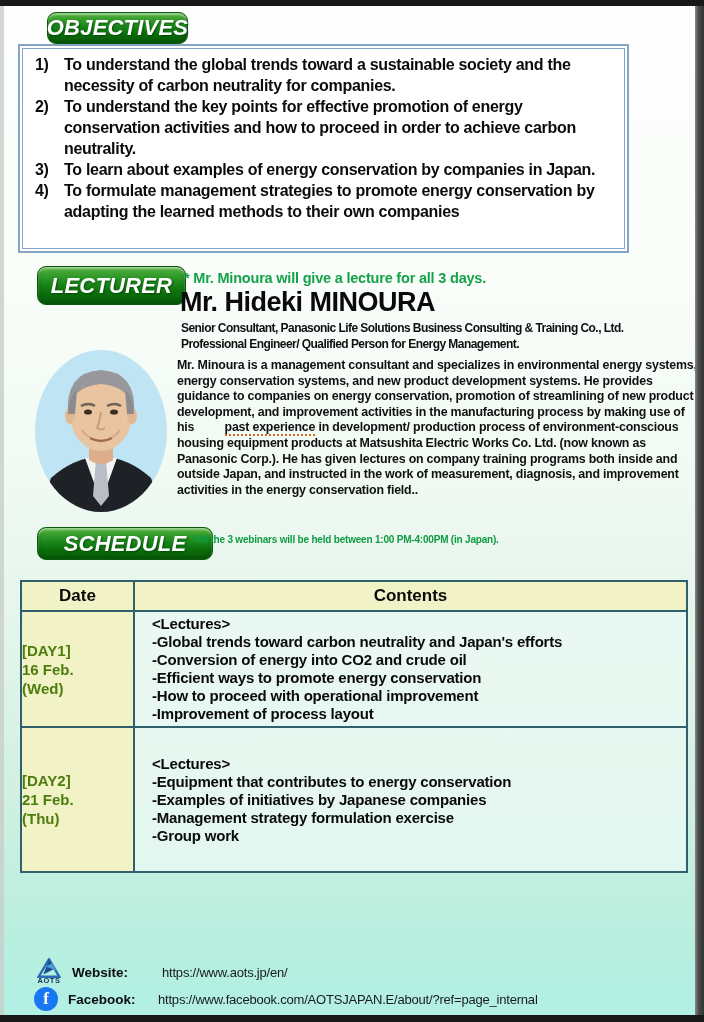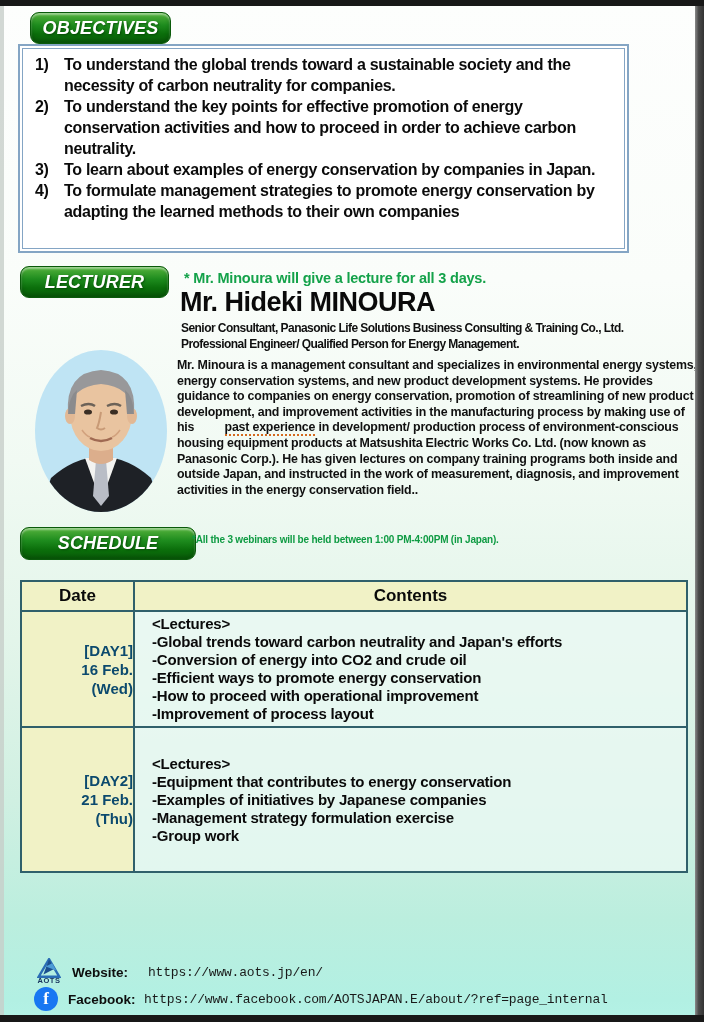--- a/index.html
+++ b/index.html
@@ -15,25 +15,26 @@
   .right-bar { position:absolute; right:0; top:0; width:9px; height:1022px; z-index:20;
     background:linear-gradient(90deg,#8a8a8a 0,#4a4a4a 40%,#333 100%); }
   .left-edge { position:absolute; left:0; top:0; width:4px; height:1022px; background:#c7cec9; opacity:.8; z-index:5; }
 
   
   .badge {
     position:absolute; display:flex; align-items:center; justify-content:center;
     border-radius:9px; border:1px solid #0a5a0a;
     background:linear-gradient(180deg,#55b23d 0%,#1e8c1e 40%,#0b6e0b 70%,#0a640a 100%);
     box-shadow:inset 0 2px 2px rgba(255,255,255,.45), inset 0 -3px 4px rgba(0,40,0,.35);
-    color:#fff; font-weight:bold; font-style:italic; font-size:18px; letter-spacing:.2px;
+    color:#fff; font-weight:bold; font-style:italic; font-size:22px; letter-spacing:.2px;
     text-shadow:1px 1px 2px rgba(0,50,0,.6);
+    margin-left:17px;
   }
   .badge-objectives { left:30px; top:12px;  width:141px; height:32px; }
-  .badge-lecturer   { left:20px; top:266px; width:149px; height:32px; }
+  .badge-lecturer   { left:20px; top:266px; width:149px; height:39px; }
   .badge-schedule   { left:20px; top:527px; width:176px; height:33px;font-style:italic; }
 
   
   .objectives-box {
     position:absolute; left:18px; top:44px; width:611px; height:209px;
     background:#fff; border:2px solid #84a5c4; padding:2px;
   }
   .objectives-inner {
     width:100%; height:100%; border:1px solid #84a5c4; background:#fff;
     padding:5px 6px 0 12px;
@@ -62,41 +63,41 @@
     position:absolute; left:20px; top:562px; width:668px;
     border-collapse:collapse; table-layout:fixed;margin-top:18px;
   }
   table.schedule th, table.schedule td { border:2px solid #30606b; }
   table.schedule th {
     height:30px; background:#f1f2c6; color:#0a0a0a;
     font-weight:bold; font-size:17px; text-align:center;
   }
   col.date-col { width:113px; }
   td.date-cell {
-    background:#f1f2c6; text-align:right; vertical-align:middle;
-    color:#0c4a6e; font-weight:bold; font-size:15px; line-height:19px;
+    background:#f1f2c6; text-align:left; vertical-align:middle;
+    color:#4d7c0f; font-weight:bold; font-size:15px; line-height:19px;
   }
   td.contents-cell {
     background:rgba(235,249,243,.78); vertical-align:middle;
     color:#0a0a0a; font-weight:bold; font-size:15px; line-height:18px;
     letter-spacing:-0.2px; padding:3px 6px 3px 17px;
   }
   tr.row1 { height:109px; } tr.row2 { height:145px; } tr.row3 { height:129px; }
 
   
   .footer-row { position:absolute; display:flex; align-items:center; }
   .footer-website { left:34px; top:958px; }
   .footer-facebook { left:34px; top:987px; }
   .aots-logo { width:30px; height:28px; margin-right:8px; display:flex; flex-direction:column; align-items:center; }
   .aots-text { font-size:7.5px; font-weight:bold; color:#16325c; letter-spacing:.6px; line-height:6px; }
   .fb-icon { width:24px; height:24px; border-radius:50%; background:#1877f2; color:#fff;
     display:flex; align-items:center; justify-content:center;
     font-weight:bold; font-size:17px; margin-right:10px; font-family:"Liberation Serif", serif; }
   .footer-label { font-weight:bold; font-size:13.5px; color:#0d0d0d; width:62px; }
-  .footer-url { font-size:13px; color:#1a1a1a; text-decoration:none; margin-left:14px; letter-spacing:-0.2px;font-family:Liberation Mono, monospace; }
+  .footer-url { font-size:13px; color:#1a1a1a; text-decoration:none; margin-left:28px; letter-spacing:-0.2px; }
 </style>
 </head>
 <body>
 
 <div class="page">
   <div class="top-bar"></div>
   <div class="left-edge"></div>
 
   <div class="badge badge-objectives">
     <span>OBJECTIVES</span>

